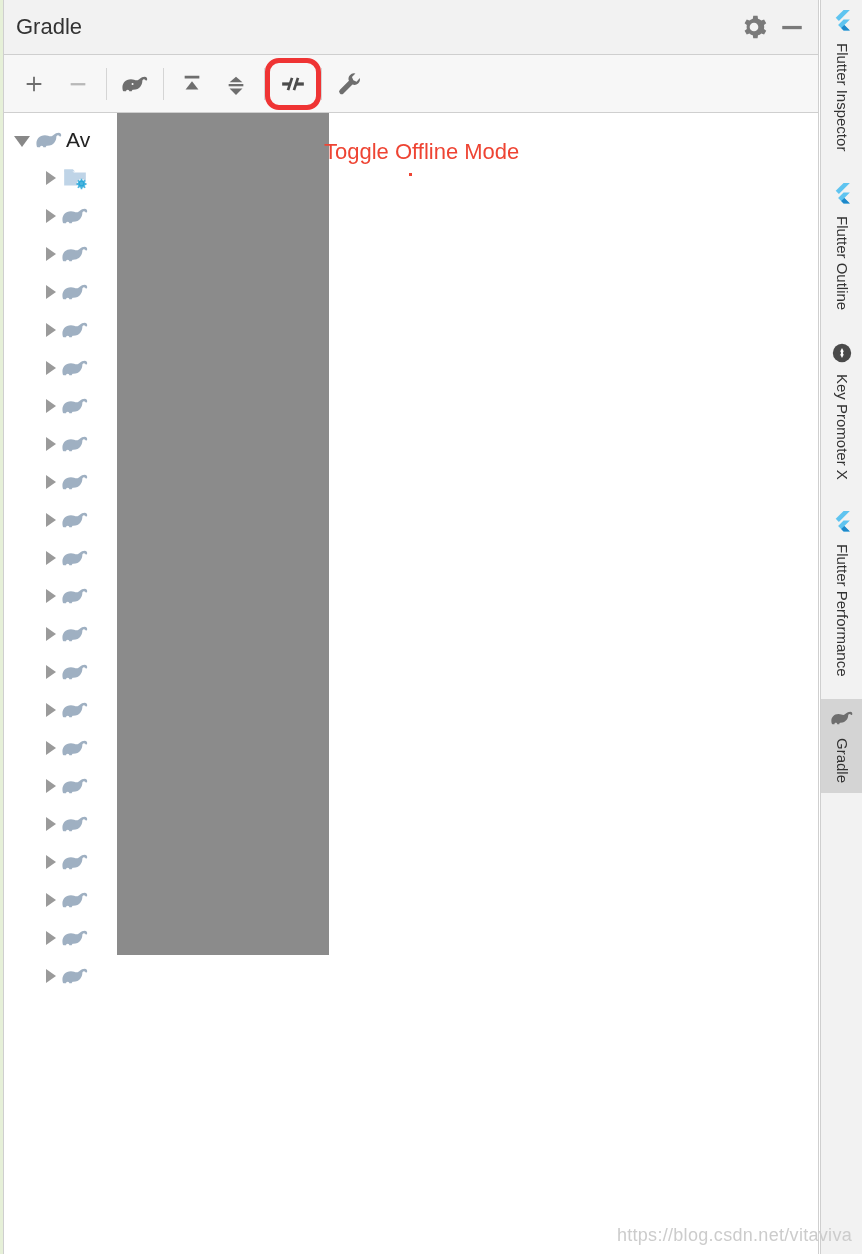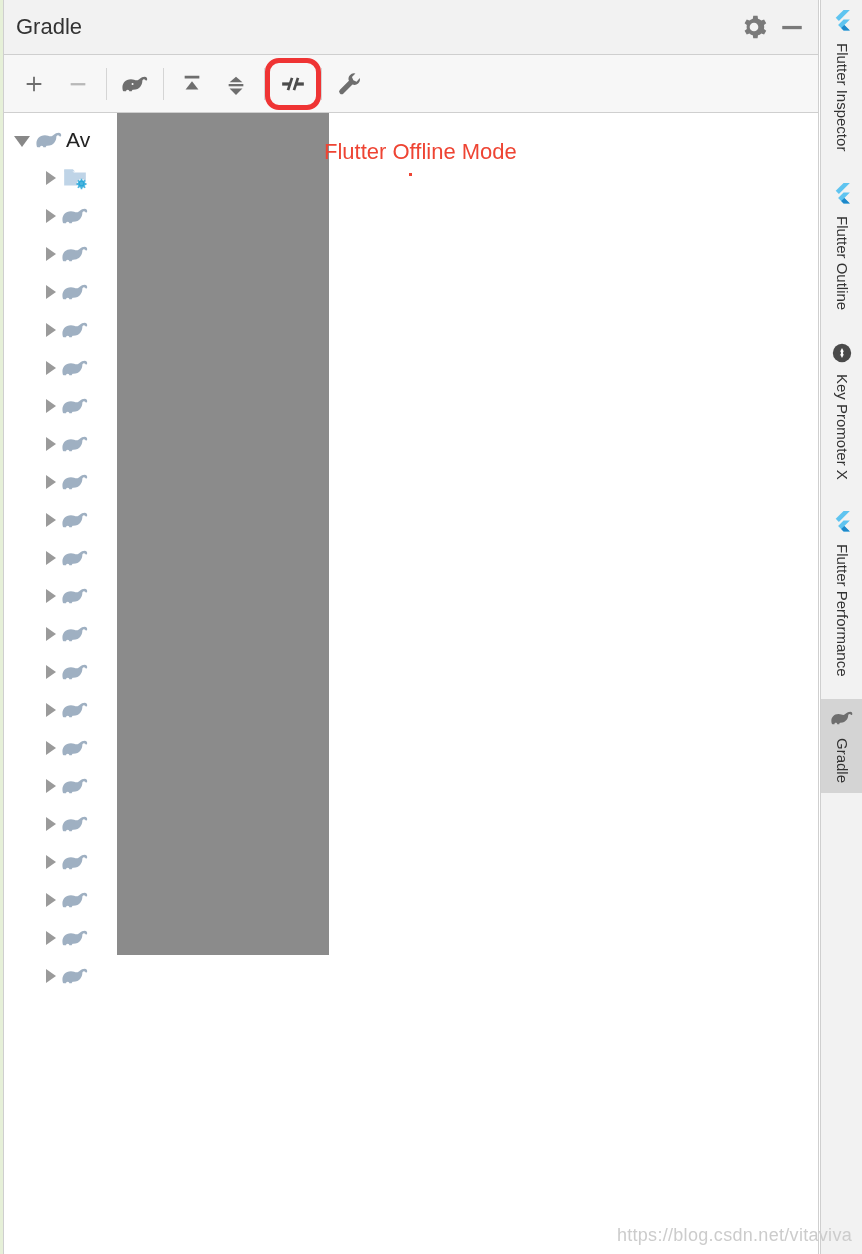--- a/index.html
+++ b/index.html
@@ -241,21 +241,21 @@
     <div class="tb-sep"></div>
     <div class="tb-btn" title="Gradle Settings">
       <svg class="svg24" viewBox="0 0 24 24">
         <path fill="#6e6e6e" d="M21 6.5a5 5 0 01-6.7 5.9L6 20.7a2.3 2.3 0 01-3.3-3.3l8.3-8.3A5 5 0 0117 2.4l-3.2 3.2 1.3 3 3 1.3L21 6.5z"></path>
       </svg>
     </div>
   </div>
 
   <div class="tree-area">
     <div class="gray-block"></div>
-    <div class="tooltip-text">Flutter Offline Mode</div>
+    <div class="tooltip-text">Toggle Offline Mode</div>
     <div class="red-dot"></div>
 
     <div class="tree-row">
       <div class="caret-down"></div>
       <svg class="svg24" viewBox="0 0 32 22">
         <path fill="#9fb0c2" d="M28 2c2 0 3 1.4 3 3 0 1-.6 1.7-1.3 1.7-.6 0-1-.5-1.3-1-.2-.4-.7-.7-1.4-.7-1.4 0-2 1.3-2 2.5 0 3.8-3 10.5-11 10.5-1.3 0-2 .8-2 2H9c0-1-.6-2-2-2s-2 1-2 2H2c-1 0-1.5-3-1.5-5C.5 10 4 5 11 5c3 0 5 1.5 7 1.5 3.5 0 4.5-4.5 10-4.5z"></path>
       </svg>
       <span class="tree-label">Av</span>
     </div>
 

